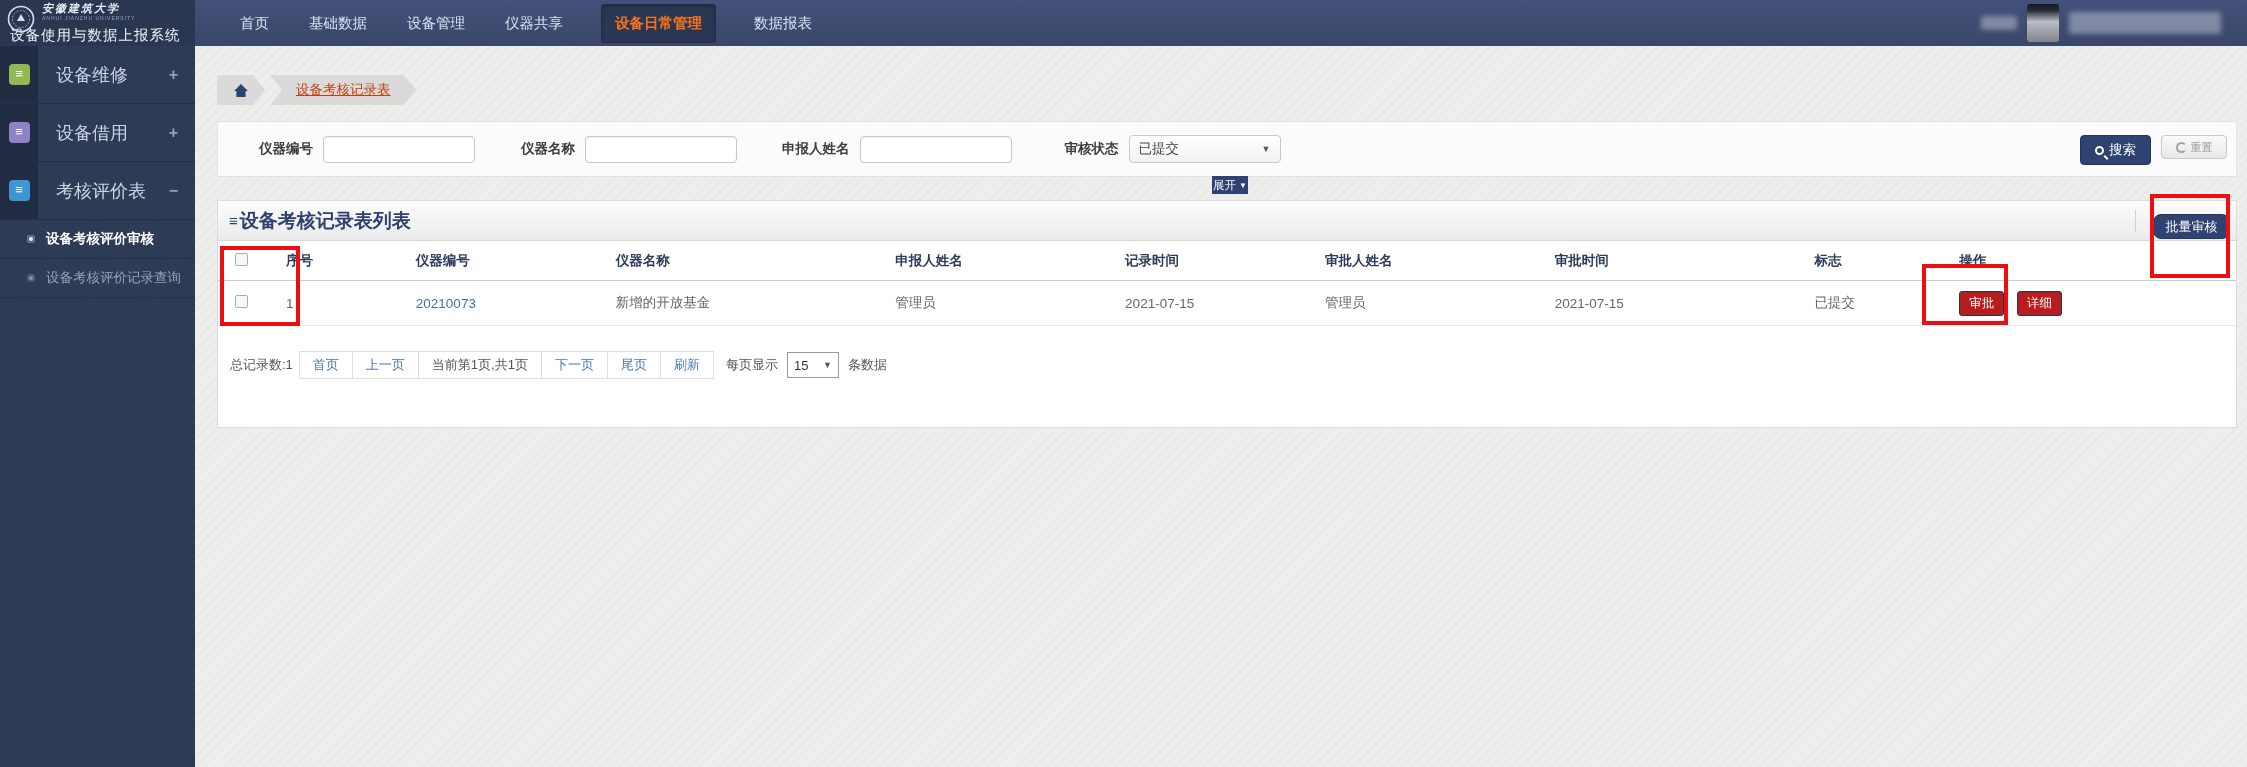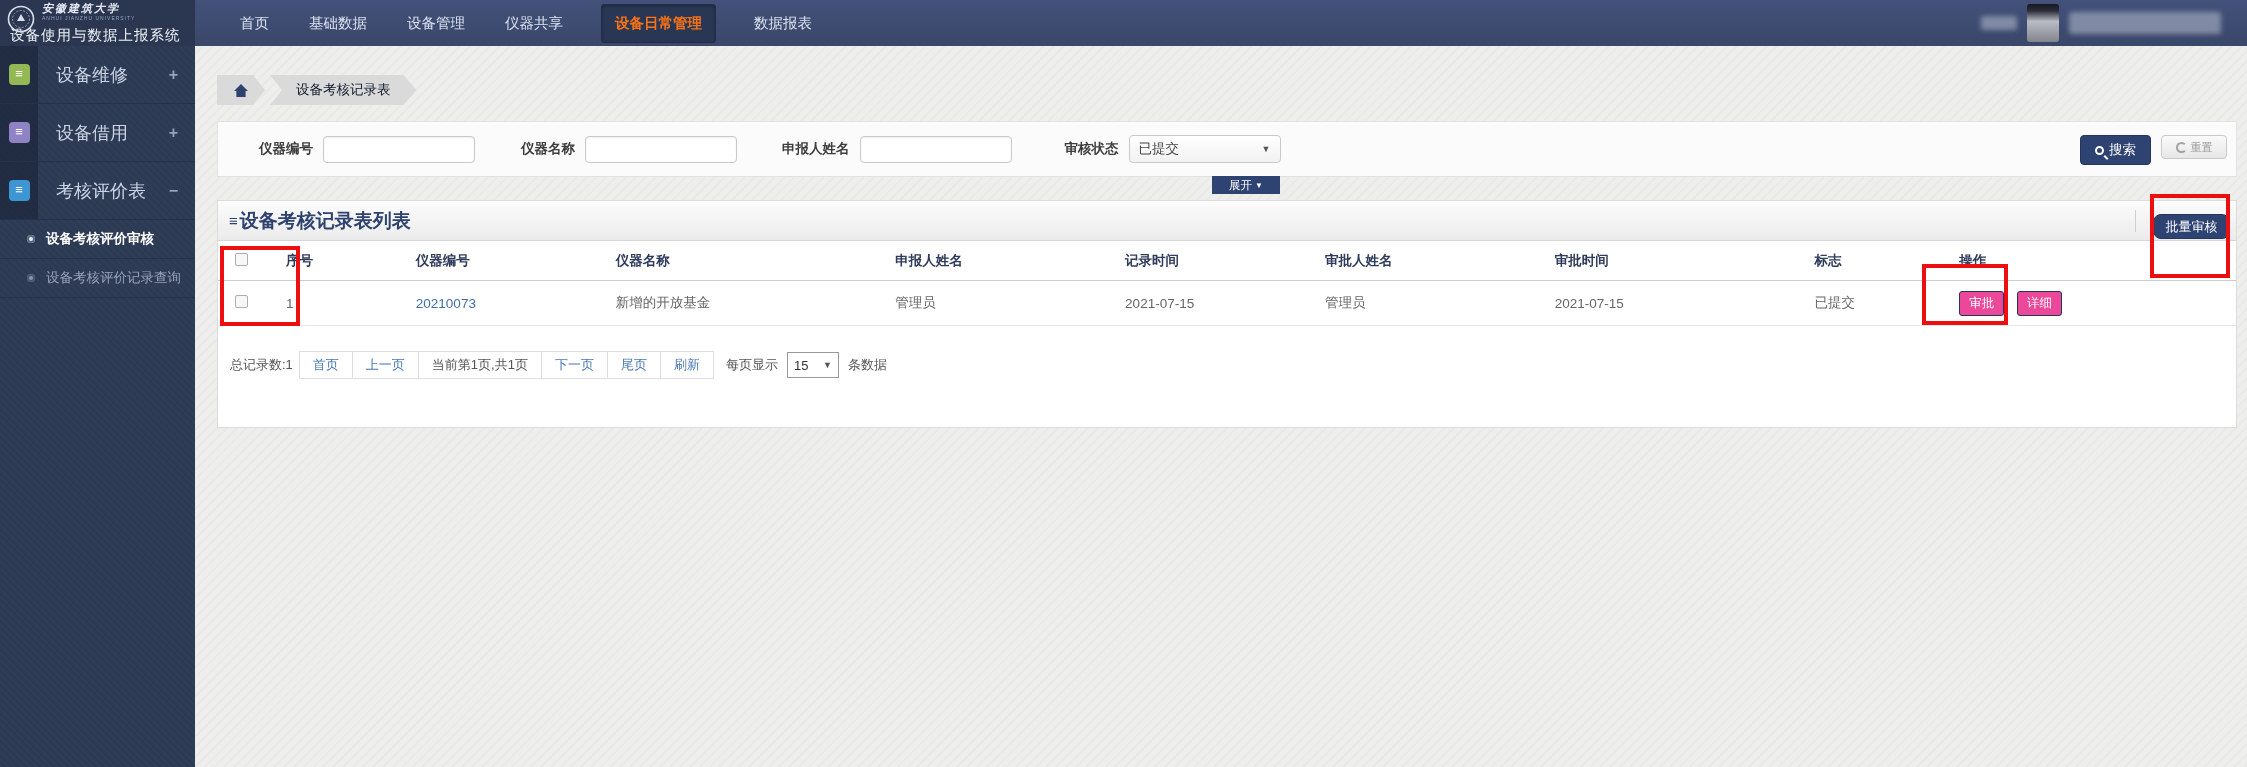--- a/index.html
+++ b/index.html
@@ -52,22 +52,22 @@
     border-bottom:1px solid #26314b; color:#98a3b9; font-size:13.5px; cursor:pointer; }
   .sub-dot { width:8px; height:8px; border-radius:50%; background:#8a95ab;
     box-shadow:inset 0 0 0 2px #4a5670; margin-right:11px; flex:none; }
   .side-sub-item.active { color:#ffffff; font-weight:bold; }
   .side-sub-item.active .sub-dot { background:#e9edf5; box-shadow:inset 0 0 0 2px #5a6680; }
   
   .breadcrumb { position:absolute; left:217px; top:75px; height:30px; display:flex; z-index:5; }
   .crumb { background:#d9dad9; height:30px; display:flex; align-items:center; }
   .crumb-home { width:48px; justify-content:center;
     clip-path:polygon(0 0, calc(100% - 12px) 0, 100% 50%, calc(100% - 12px) 100%, 0 100%); }
-  .crumb-page { margin-left:5px; padding:0 26px 0 26px; color:#0f172a; font-size:13.5px;
-    clip-path:polygon(0 0, calc(100% - 13px) 0, 100% 50%, calc(100% - 13px) 100%, 0 100%, 12px 50%); }
+  .crumb-page { margin-left:5px; padding:0 26px 0 26px; color:#c2410c; font-size:13.5px;
+    clip-path:polygon(0 0, calc(100% - 13px) 0, 100% 50%, calc(100% - 13px) 100%, 0 100%, 12px 50%);text-decoration:underline; }
   
   .search-panel { position:absolute; left:217px; top:121px; width:2020px; height:56px;
     background:#fbfbfc; border:1px solid #e2e2e2; display:flex; align-items:center; z-index:4; }
   .sp-field { display:flex; align-items:center; }
   .sp-label { font-size:13.5px; color:#3c3c3c; font-weight:bold; margin-right:10px; white-space:nowrap; }
   .sp-input { width:152px; height:27px; border:1px solid #c9c9c9; border-radius:4px; background:#fff;
     box-shadow:inset 0 1px 2px rgba(0,0,0,.07); outline:none; padding:0 6px;
     font-family:inherit; font-size:13px; }
   .sp-select { width:152px; height:28px; border:1px solid #c9c9c9; border-radius:4px;
     background:linear-gradient(#ffffff,#f2f2f2); display:flex; align-items:center;
@@ -78,21 +78,21 @@
   .btn-search { position:absolute; right:85px; top:13px; width:71px; height:30px;
     background:#2e4372; border:1px solid #24365e; color:#fff; font-size:13.5px; }
   .btn-reset { position:absolute; right:9px; top:13px; width:66px; height:24px;
     background:linear-gradient(#fafafa,#e7e7e7); border:1px solid #c9c9c9; color:#9a9a9a; font-size:11px; }
   .ic-search { width:9px; height:9px; border:2px solid #fff; border-radius:50%;
     position:relative; margin-right:5px; flex:none; }
   .ic-search::after { content:""; position:absolute; width:2px; height:5px; background:#fff;
     transform:rotate(-45deg); left:8px; top:7px; }
   .ic-refresh { width:11px; height:11px; border:2px solid #a2a2a2; border-radius:50%;
     border-right-color:transparent; margin-right:4px; flex:none; }
-  .expand-btn { position:absolute; left:1212px; top:176px; width:68px; height:18px;
+  .expand-btn { position:absolute; left:1212px; top:176px; width:36px; height:18px;
     background:#2e4372; color:#fff; font-size:11.5px; display:flex; align-items:center;
     justify-content:center; gap:3px; cursor:pointer; z-index:6; }
   .expand-btn .caret { color:#fff; font-size:8px; }
   
   .list-panel { position:absolute; left:217px; top:200px; width:2020px; height:228px;
     background:#fff; border:1px solid #dcdcdc; z-index:3; }
   .lp-header { height:40px; background:linear-gradient(#fcfcfc,#ebebeb);
     border-bottom:1px solid #d6d6d6; display:flex; align-items:center; position:relative; }
   .lp-ham { color:#2e4270; font-size:15px; font-weight:bold; margin-left:11px; margin-right:2px; }
   .lp-title { color:#2e4270; font-size:19px; font-weight:bold; }
@@ -106,21 +106,21 @@
     color:#666; font-size:13.5px; }
   .cell { padding-left:8px; white-space:nowrap; overflow:hidden; }
   .c-check { width:60px; padding-left:17px; }
   .c0 { width:130px; } .c1 { width:200px; } .c2 { width:280px; } .c3 { width:230px; }
   .c4 { width:200px; } .c5 { width:230px; } .c6 { width:260px; } .c7 { width:145px; }
   .c8 { width:285px; }
   .cb { width:13px; height:13px; border:1px solid #adadad; border-radius:2px;
     background:#f7f7f7; display:inline-block; cursor:pointer; }
   .link { color:#3f6fa8; cursor:pointer; }
   .btn-op { display:inline-flex; align-items:center; justify-content:center; height:25px;
-    padding:0 9px; background:#ec4899; border:1px solid #24365e; color:#fff; font-size:12.5px;
+    padding:0 9px; background:#b91c1c; border:1px solid #24365e; color:#fff; font-size:12.5px;
     border-radius:3px; margin-right:9px; cursor:pointer; }
   
   .pagination { position:absolute; left:12px; top:150px; display:flex; align-items:center;
     font-size:13px; color:#555; }
   .pg-total { margin-right:7px; white-space:nowrap; }
   .pg-group { display:flex; }
   .pg-cell { border:1px solid #dedede; background:#fff; padding:0 13px; height:28px;
     display:flex; align-items:center; margin-left:-1px; white-space:nowrap; }
   .pg-link { color:#4a77b4; cursor:pointer; }
   .pg-info { color:#555; }

